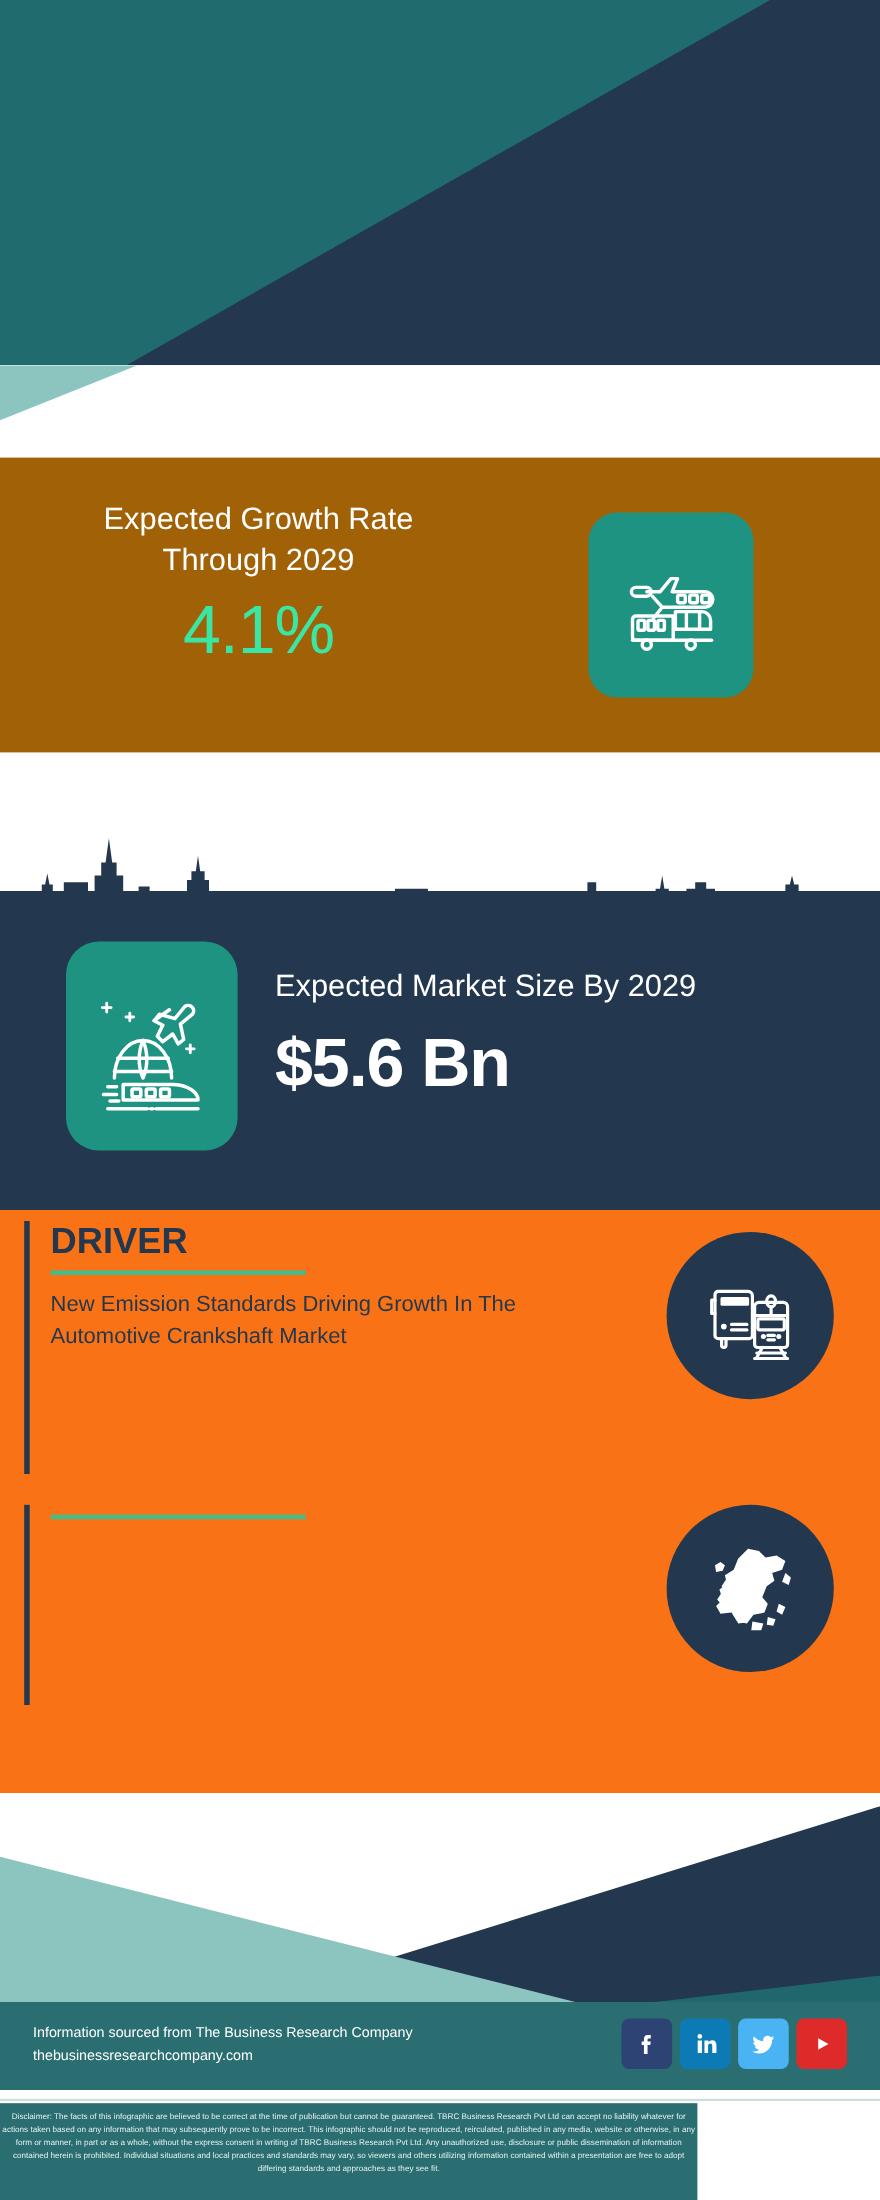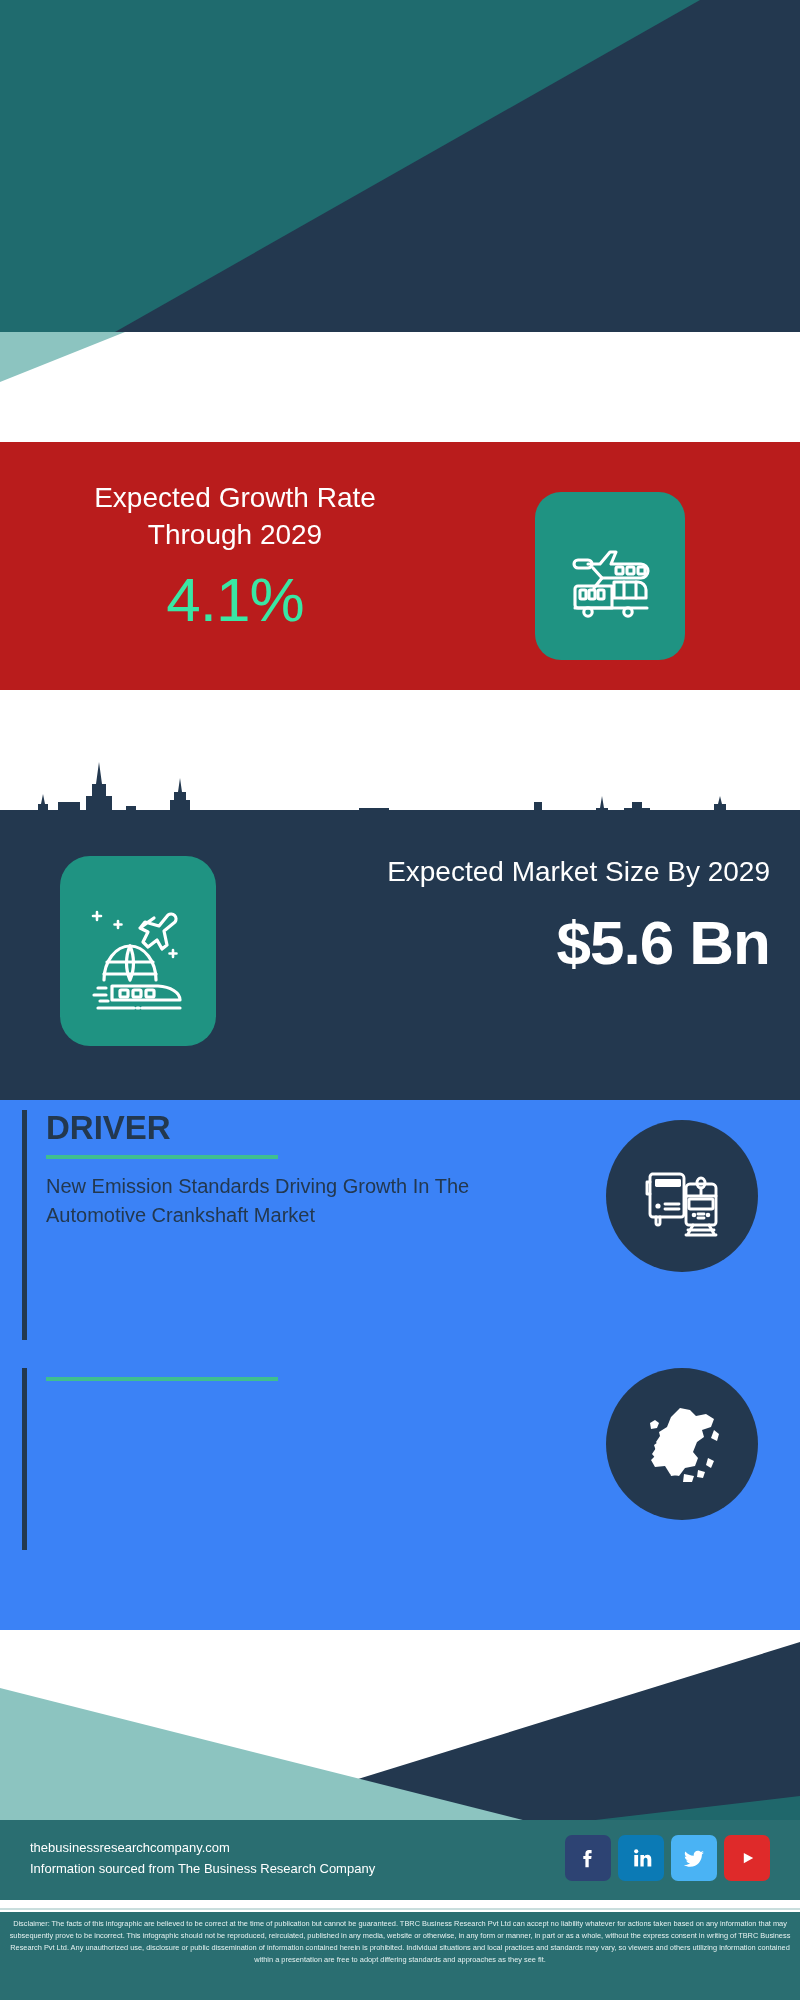--- a/index.html
+++ b/index.html
@@ -37,22 +37,22 @@
   .header-lt-tri {
     position:absolute; left:0; top:332px; width:800px; height:50px;
     background:#8cc4c0;
     clip-path: polygon(0 0, 125px 0, 0 50px);
     z-index:2;
   }
   .white-gap { position:absolute; left:0; top:332px; width:800px; height:90px; background:#fff; }
 
   
   .growth-band {
-    position:absolute; left:0; top:442px; width:800px; height:268px;
-    background:#b91c1c;
+    position:absolute; left:0; top:416px; width:800px; height:268px;
+    background:#a16207;
   }
   .growth-text {
     position:absolute; left:40px; top:38px; width:390px;
     text-align:center; color:#fff;
   }
   .growth-label { font-size:28px; line-height:1.32; font-weight:400; }
   .growth-value {
     color:#3ae6a4; font-size:62px; font-weight:400; line-height:1.1;
     margin-top:12px; letter-spacing:-1px;
   }
@@ -73,31 +73,31 @@
   .market-band {
     position:absolute; left:0; top:810px; width:800px; height:290px;
     background:#23384f;
   }
   .market-tile {
     position:absolute; left:60px; top:46px; width:156px; height:190px;
     background:#1f9382; border-radius:30px;
     display:flex; align-items:center; justify-content:center;
   }
   .market-text {
-    position:absolute; left:250px; top:44px; width:520px;
-    text-align:right; color:#fff;
+    position:absolute; left:250px; top:68px; width:520px;
+    text-align:left; color:#fff;
   }
   .market-label { font-size:28px; line-height:1.32; font-weight:400; }
   .market-value {
     color:#ffffff; font-size:62px; font-weight:700; line-height:1.1;
     margin-top:18px; letter-spacing:-1px;
   }
 
   
-  .cards { position:absolute; left:0; top:1100px; width:800px; height:530px; background:#3b82f6; }
+  .cards { position:absolute; left:0; top:1100px; width:800px; height:530px; background:#f97316; }
   .card { position:absolute; left:22px; width:760px; }
   .card-bar {
     position:absolute; left:0; top:0; width:5px; background:#23384f;
   }
   .card-body { position:absolute; left:24px; top:0; width:470px; }
   .card-title {
     color:#23384f; font-size:33px; font-weight:700; letter-spacing:0px;
     line-height:1.1; font-stretch:condensed;
   }
   .card-rule { width:232px; height:4px; background:#3fbf8f; margin:9px 0 13px 0; }
@@ -137,21 +137,21 @@
   .social {
     width:46px; height:46px; border-radius:7px;
     display:flex; align-items:center; justify-content:center;
     color:#fff; font-weight:700;
   }
   .s-fb { background:#2d4373; }
   .s-li { background:#0b7ab5; }
   .s-tw { background:#4ab3f4; }
   .s-yt { background:#df2a2a; }
   .disclaimer {
-    position:absolute; left:0; top:282px; width:800px; height:88px;
+    position:absolute; left:0; top:282px; width:634px; height:88px;
     background:#2a6e71; color:#e6f2f1;
     font-size:7.4px; line-height:1.62; text-align:center;
     padding:6px 0; z-index:7; font-stretch:condensed;
   }
   .hairline { position:absolute; left:0; top:278px; width:800px; height:2px; background:#c9dedd; z-index:8; }
   .ico { display:block; }
 </style>
 </head>
 <body>
 
@@ -275,22 +275,22 @@
   </div>
 
   <div class="footer">
     <div class="f-navy"></div>
     <div class="f-lightteal"></div>
     <div class="f-teal"></div>
     <div class="f-strip"></div>
 
     <div class="footer-inner">
       <div class="footer-credit">
+        <div>Information sourced from The Business Research Company</div>
         <div>thebusinessresearchcompany.com</div>
-        <div>Information sourced from The Business Research Company</div>
       </div>
       <div class="socials">
         <div class="social s-fb">
           <svg width="28" height="28" viewBox="0 0 28 28" fill="#fff" aria-hidden="true">
             <path d="M17.6 9.2h-2.1c-.5 0-.8.3-.8.9v1.8h2.9l-.4 3.2h-2.5v8.1h-3.3v-8.1H9.3v-3.2h2.1V9.5c0-2.2 1.3-3.5 3.3-3.5h2.9z"></path>
           </svg>
         </div>
         <div class="social s-li">
           <svg width="28" height="28" viewBox="0 0 28 28" fill="#fff" aria-hidden="true">
             <circle cx="9.2" cy="7.3" r="2.1"></circle>

